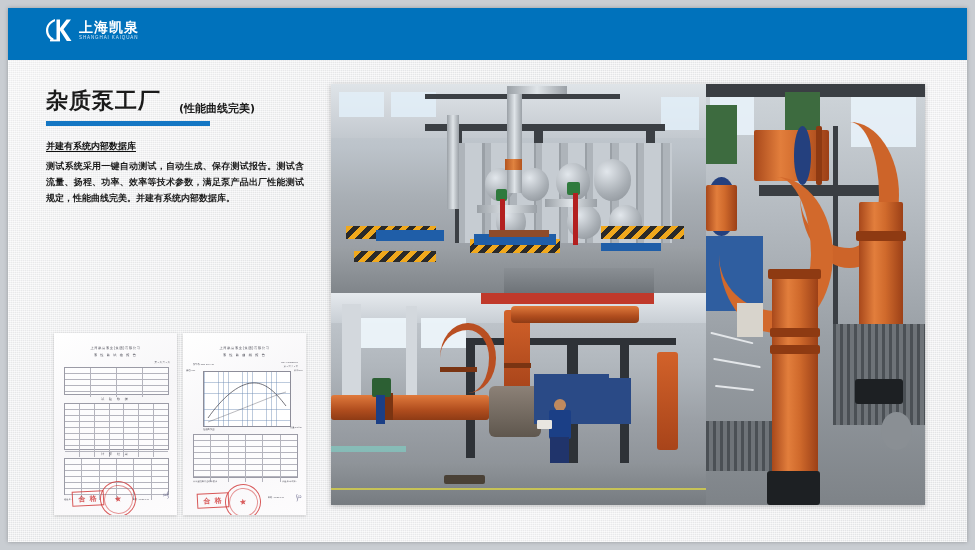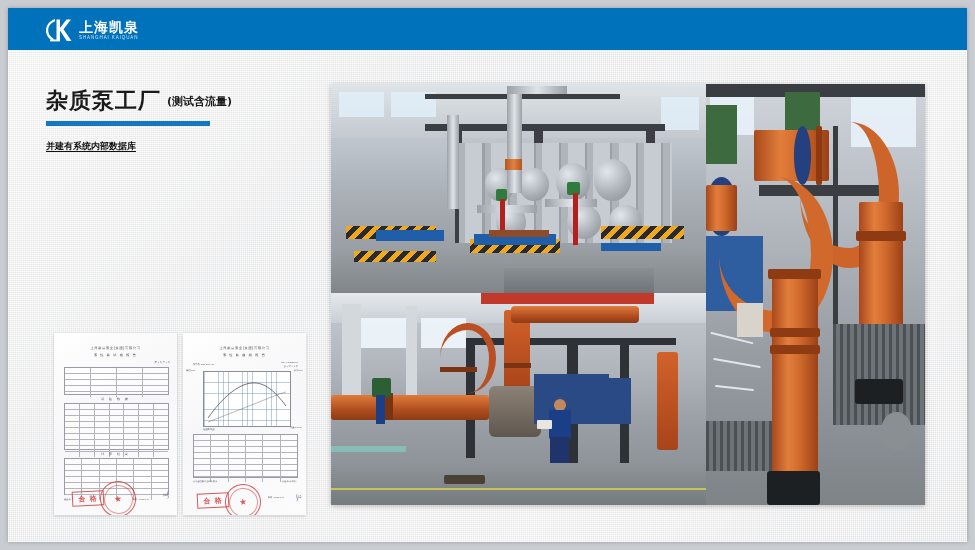--- a/index.html
+++ b/index.html
@@ -19,21 +19,21 @@
   .slide-bg{
     position:absolute;inset:0;
     background:
       repeating-linear-gradient(0deg,rgba(255,255,255,.55) 0 1px,rgba(0,0,0,.012) 1px 2px),
       repeating-linear-gradient(90deg,rgba(255,255,255,.5) 0 1px,rgba(0,0,0,.012) 1px 2px),
       linear-gradient(135deg,#f2f2f3 0%,#e6e7e9 40%,#eeeef0 70%,#e4e5e7 100%);
   }
 
   
   .header{
-    position:absolute;left:0;top:0;width:959px;height:42px;
+    position:absolute;left:0;top:0;width:959px;height:52px;
     background:#0072bc;
     z-index:5;
   }
   .logo{
     position:absolute;left:36px;top:8px;height:28px;
     display:flex;align-items:center;gap:5px;
   }
   .logo-mark{width:30px;height:26px;display:block;}
   .logo-text{display:flex;flex-direction:column;justify-content:center;line-height:1;}
   .logo-cn{
@@ -46,21 +46,21 @@
   }
   .tagline{
     position:absolute;right:30px;top:0;height:42px;
     display:flex;align-items:center;
     color:#e8f2fa;font-size:8px;letter-spacing:.4px;
     font-family:"DejaVu Sans","Liberation Sans",sans-serif;
   }
 
   
   .left-col{position:absolute;left:38px;top:78px;width:270px;}
-  .title-row{display:flex;align-items:center;gap:6px;}
+  .title-row{display:flex;align-items:flex-end;gap:18px;}
   .title-main{
     font-size:22px;font-weight:bold;color:#1a1a1a;letter-spacing:1px;
     font-family:"DejaVu Sans","Liberation Sans",sans-serif;
   }
   .title-sub{
     font-size:11px;font-weight:bold;color:#1a1a1a;
     font-family:"DejaVu Sans","Liberation Sans",sans-serif;
   }
   .title-rule{
     margin-top:5px;width:164px;height:5px;background:#1577c4;
@@ -248,25 +248,26 @@
         <span class="logo-cn">上海凯泉</span>
         <span class="logo-en">SHANGHAI KAIQUAN</span>
       </span>
     </div>
 
   </div>
 
   <div class="left-col">
     <div class="title-row">
       <span class="title-main">杂质泵工厂</span>
-      <span class="title-sub">(测试含流量)</span>
+      <span class="title-sub">(性能曲线完美)</span>
     </div>
     <div class="title-rule"></div>
 
     <div class="body-head">并建有系统内部数据库</div>
+    <div class="body-text">测试系统采用一键自动测试，自动生成、保存测试报告。测试含流量、扬程、功率、效率等技术参数，满足泵产品出厂性能测试规定，性能曲线完美。并建有系统内部数据库。</div>
   </div>
 
   <div class="docs">
 
     <div class="doc">
       <div class="doc-paper"></div>
       <div class="doc-title">上海凯泉泵业(集团)有限公司</div>
       <div class="doc-title2">泵 性 能 试 验 报 告</div>
       <div class="doc-meta">第 1 页 共 1 页</div>
 

